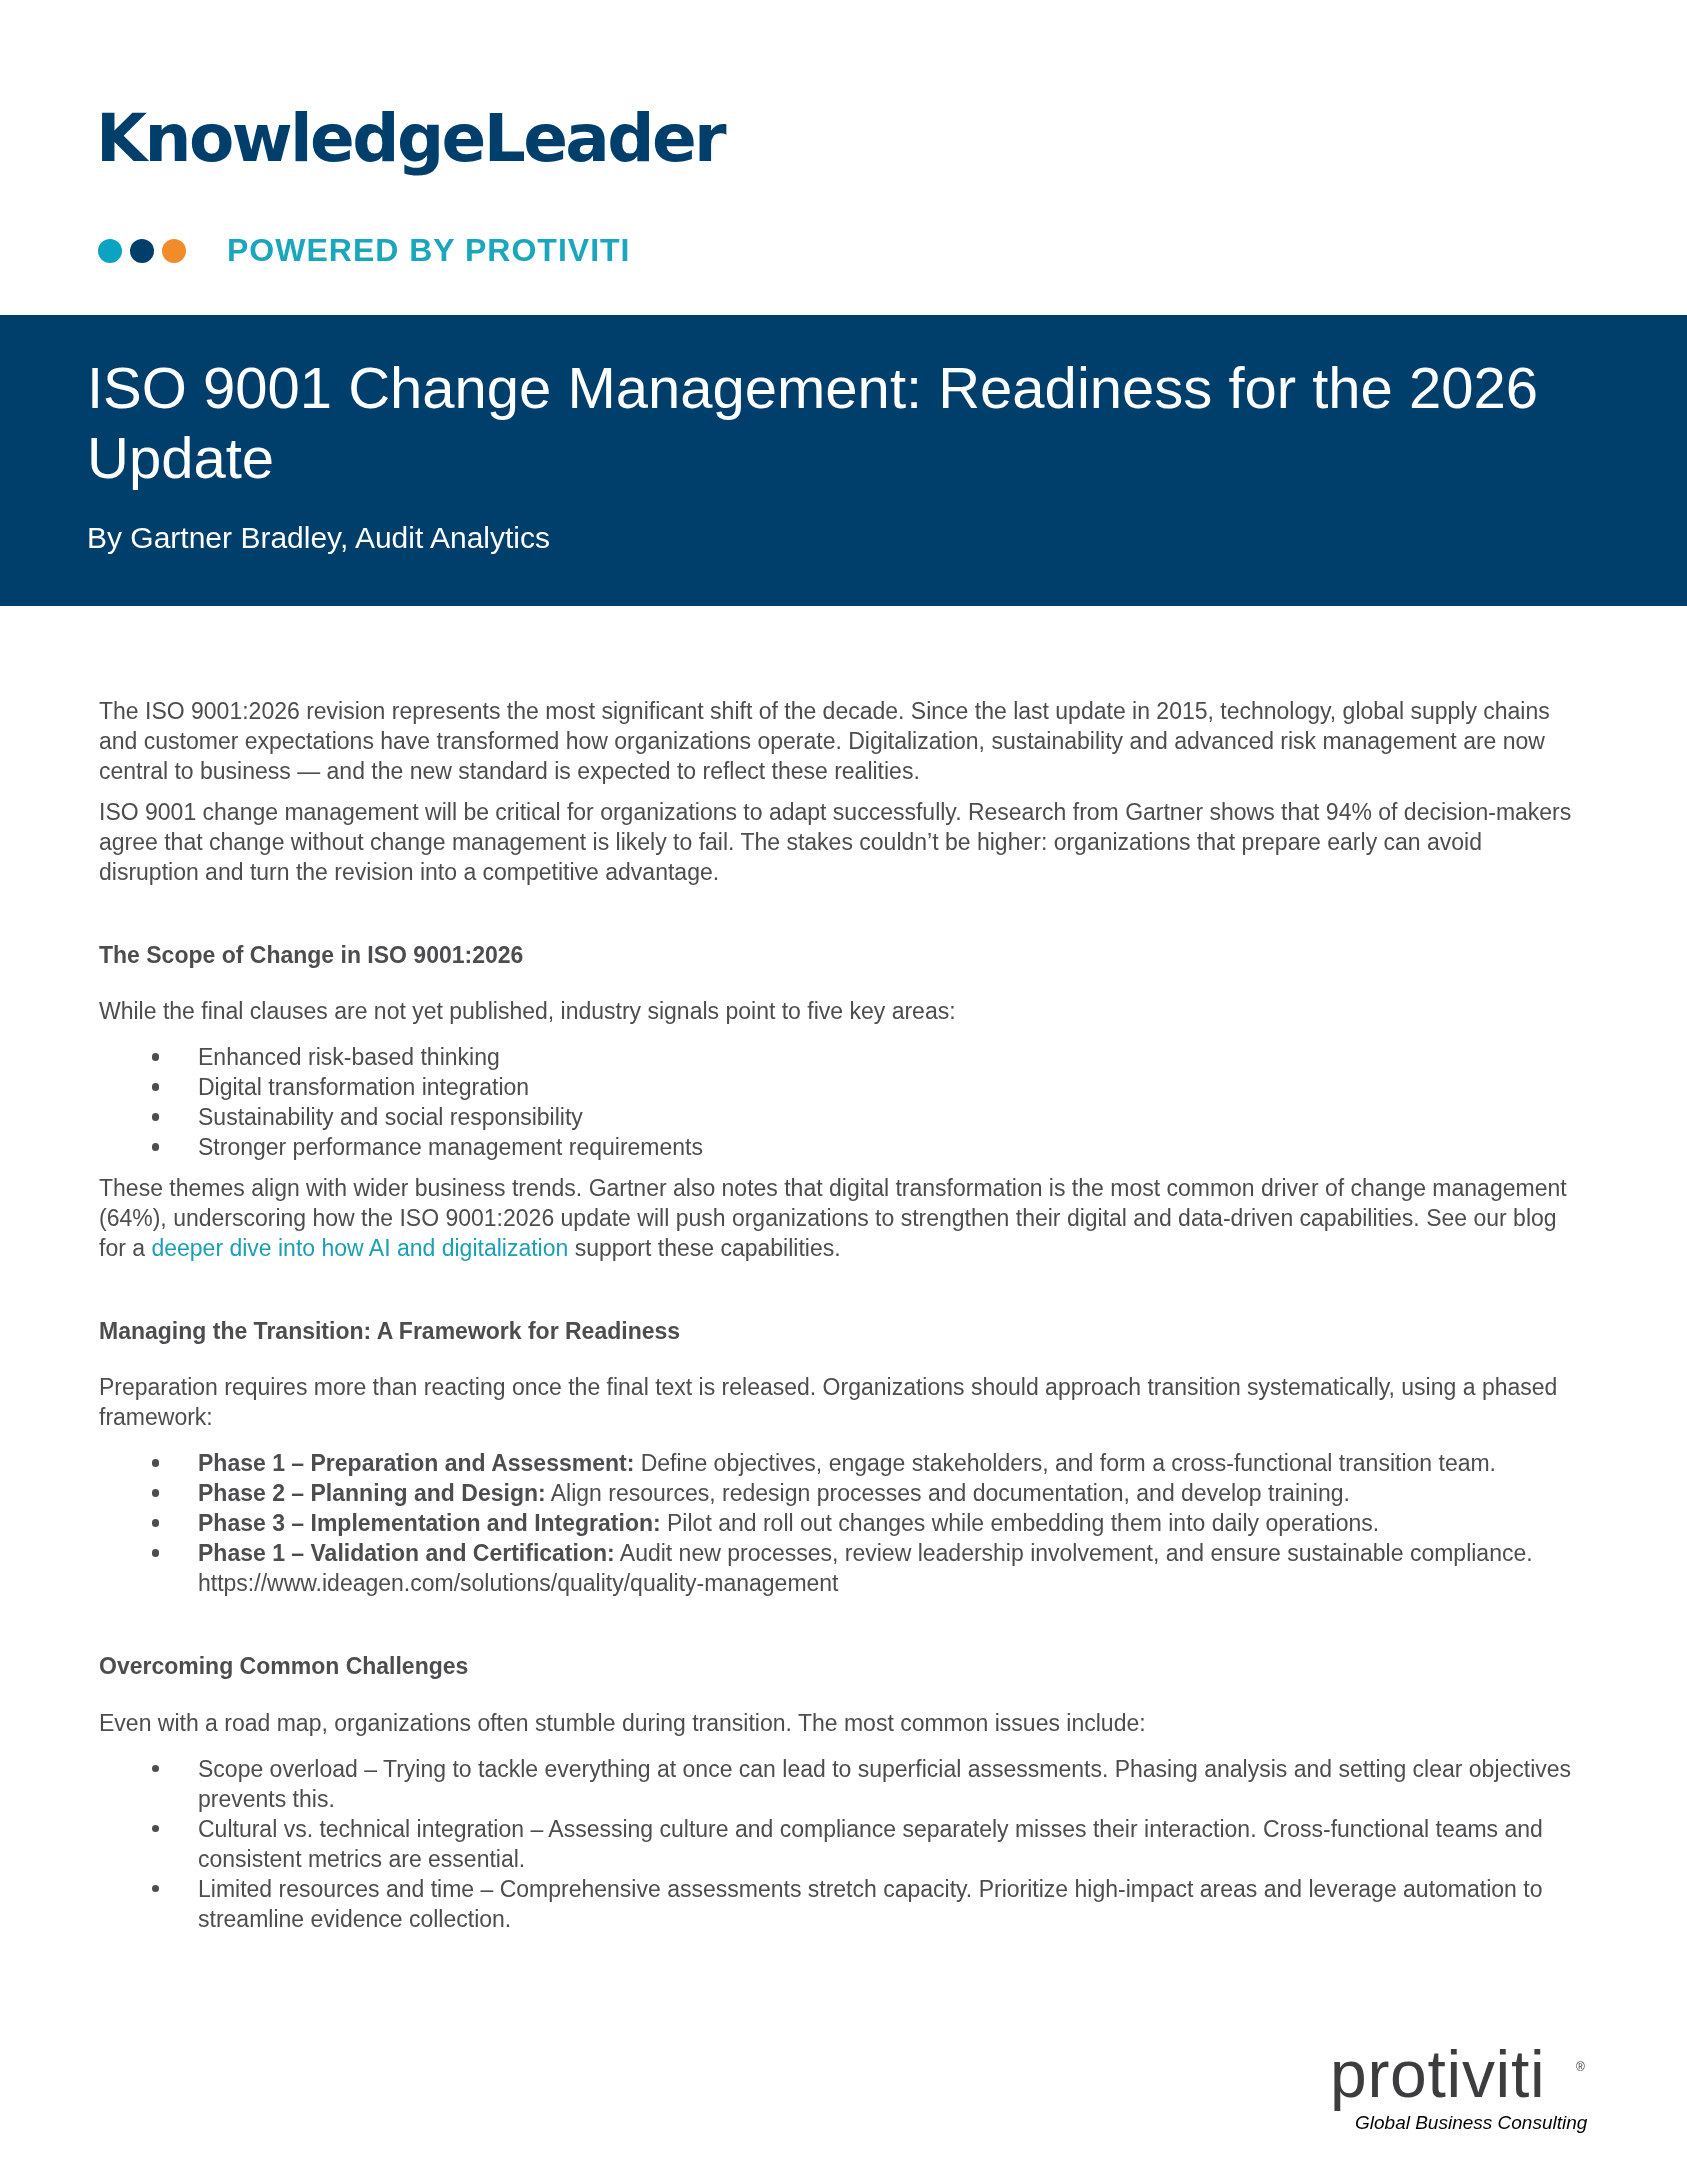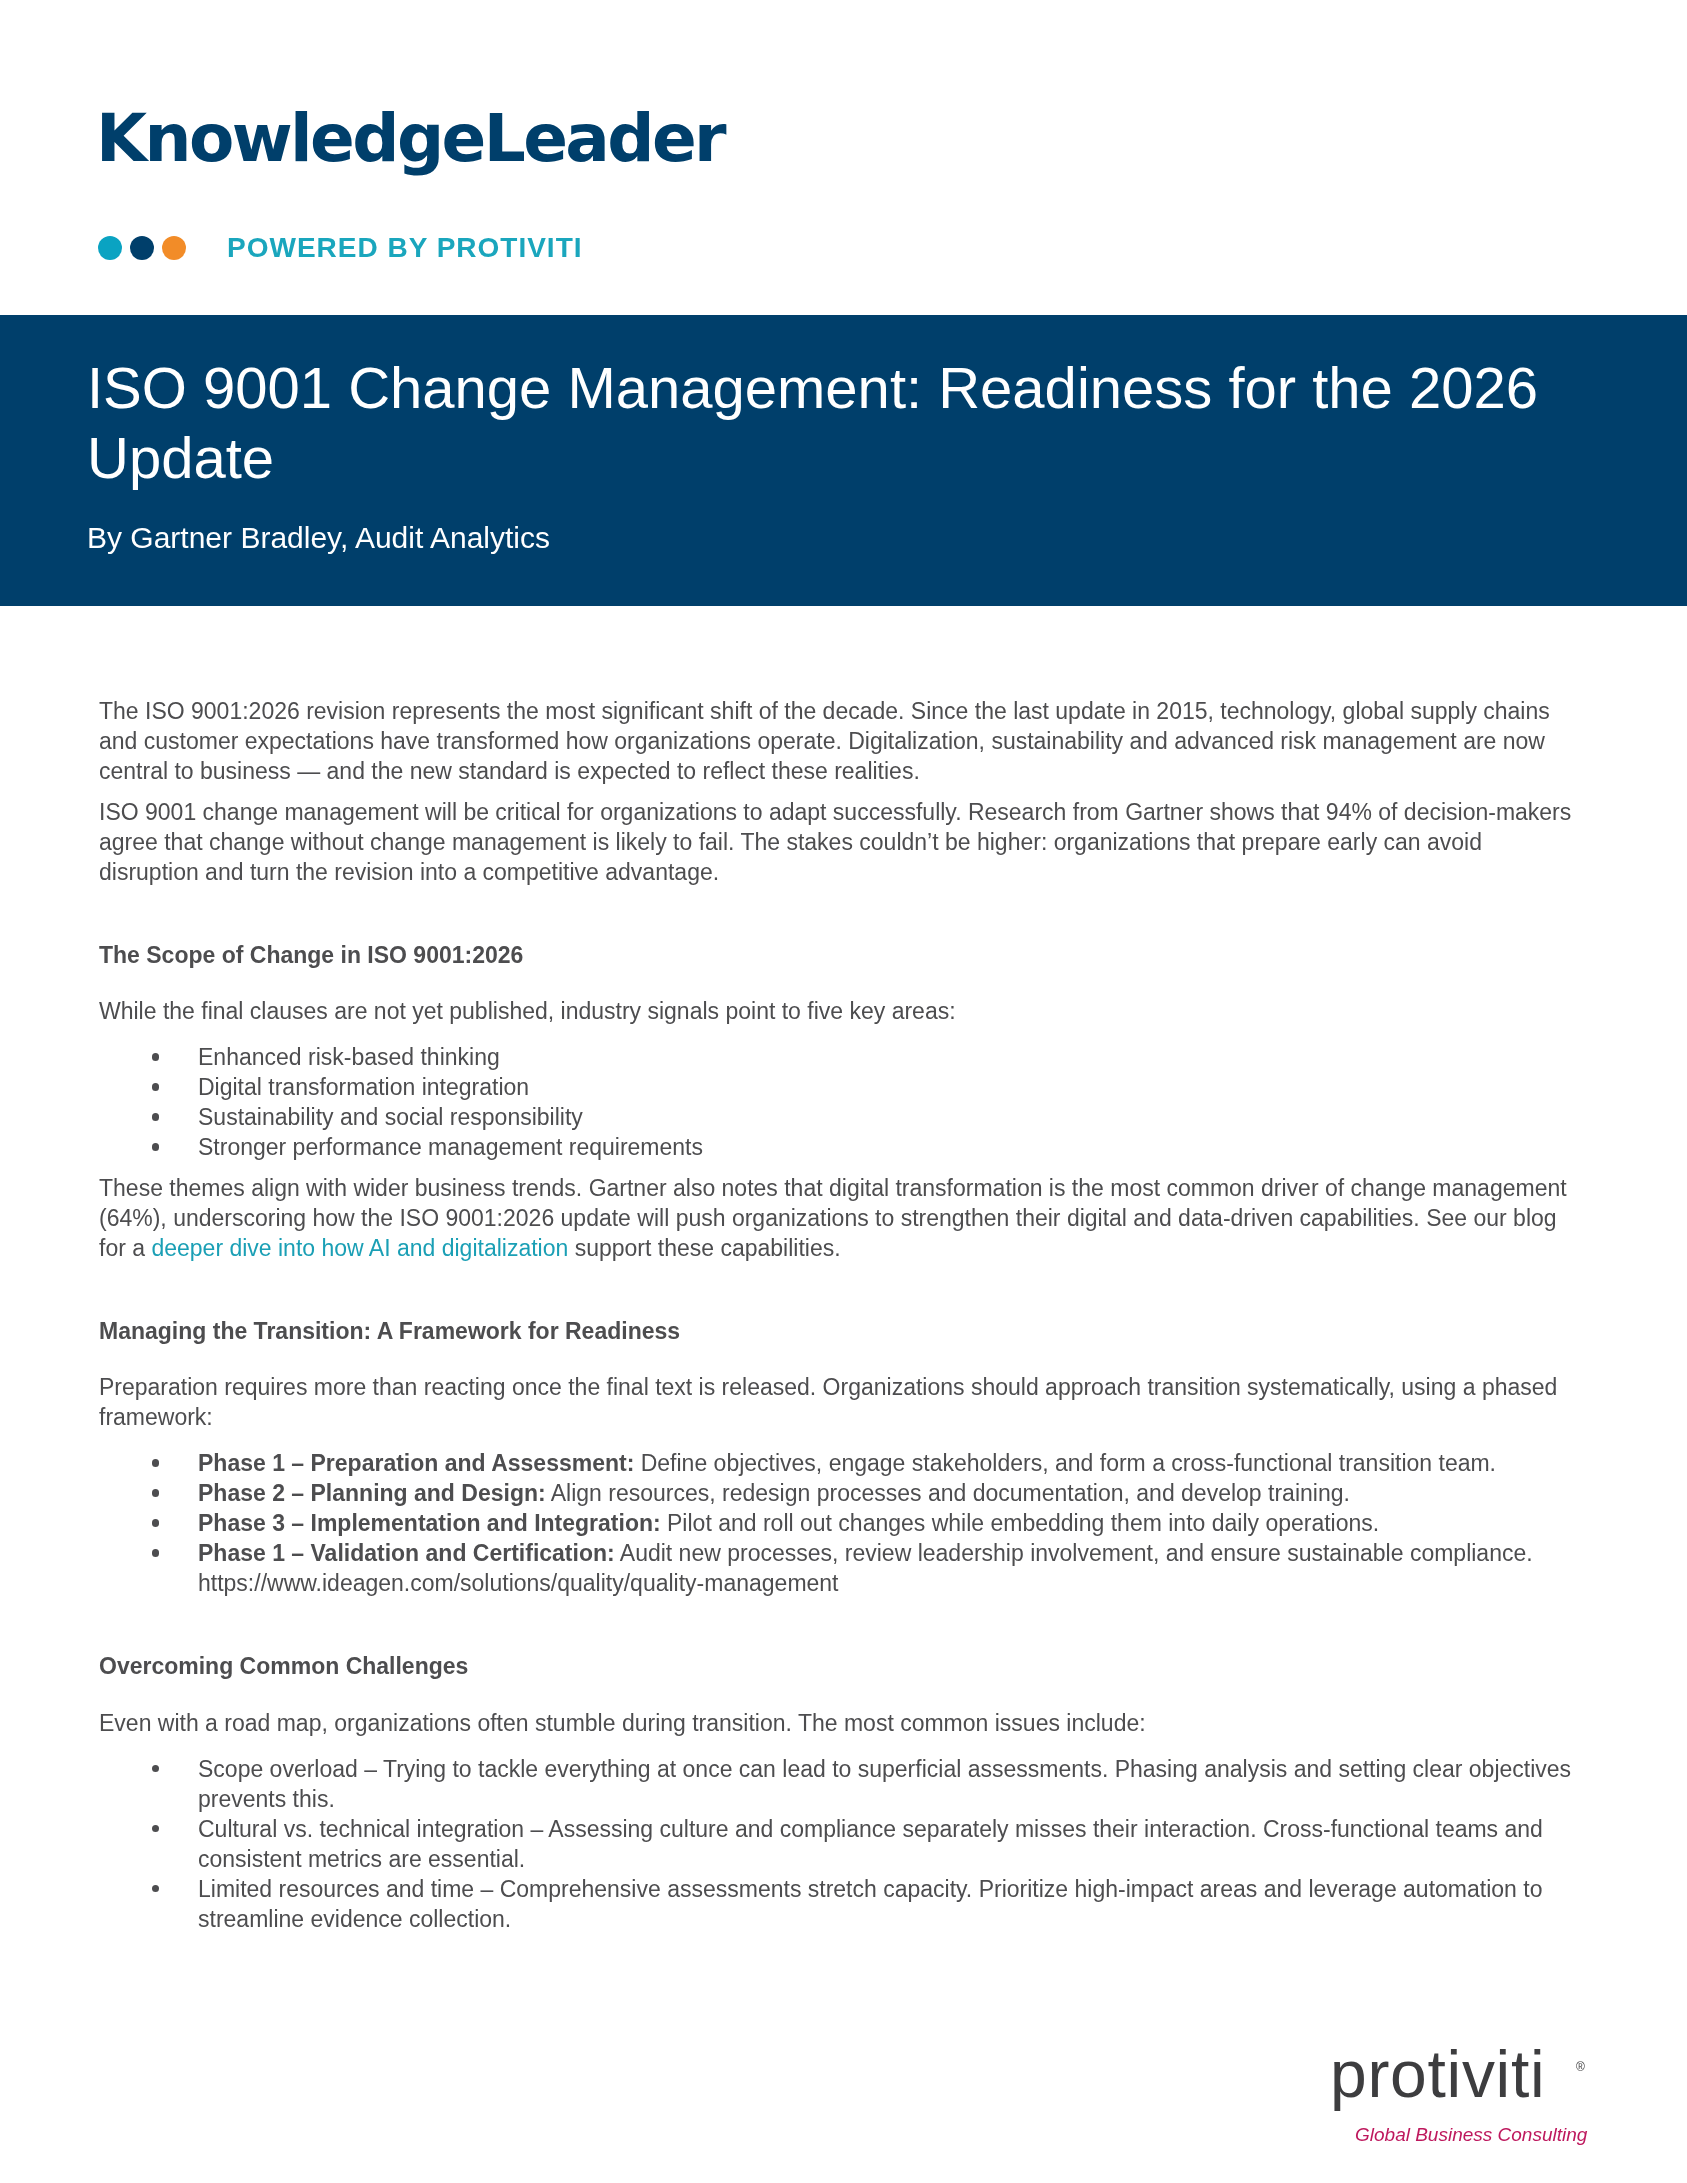--- a/index.html
+++ b/index.html
@@ -12,21 +12,21 @@
       font-family: "DejaVu Sans", sans-serif; font-weight: bold;
       font-size: 66px; letter-spacing: -2.6px; color: #003f6b; line-height: 1;
     }
     .brand-sub { position: absolute; left: 98px; top: 232px; display: flex; align-items: center; }
     .dot { width: 24px; height: 24px; border-radius: 50%; margin-right: 8px; display: inline-block; }
     .dot.d1 { background: #0aa3c2; }
     .dot.d2 { background: #003f6b; }
     .dot.d3 { background: #f28c28; }
     .powered {
       margin-left: 33px; font-family: "Liberation Sans", sans-serif; font-weight: bold;
-      font-size: 28px; letter-spacing: 1px; color: #1aa6bd;
+      font-size: 32px; letter-spacing: 1px; color: #1aa6bd;
     }
 
     .banner {
       position: absolute; left: 0; top: 315px; width: 1687px; height: 291px;
       background: #003f6b; color: #fff;
     }
     .banner-title {
       position: absolute; left: 87px; top: 38px; width: 1535px;
       font-family: "Liberation Sans", sans-serif; font-size: 58px; line-height: 70px;
       font-weight: normal; color: #ffffff;
@@ -51,21 +51,21 @@
 
     .footer-logo { position: absolute; left: 1330px; top: 2041px; width: 265px; height: 99px; }
     .protiviti-word {
       position: absolute; left: 0; top: 0;
       font-family: "Liberation Sans", sans-serif; font-size: 66px; letter-spacing: 0.7px;
       color: #3d3d3f; line-height: 1;
     }
     .reg { position: absolute; left: 246px; top: 18.5px; font-size: 12px; color: #3d3d3f; }
     .tagline {
       position: absolute; left: 25px; top: 71px;
-      font-style: italic; font-size: 19px; color: #be185d; margin-top: 12px;
+      font-style: italic; font-size: 19px; color: #000000;
     }
   </style>
 </head>
 <body>
 
 <div class="header">
   <div class="brand-title">KnowledgeLeader</div>
   <div class="brand-sub">
     <span class="dot d1"></span>
     <span class="dot d2"></span>

